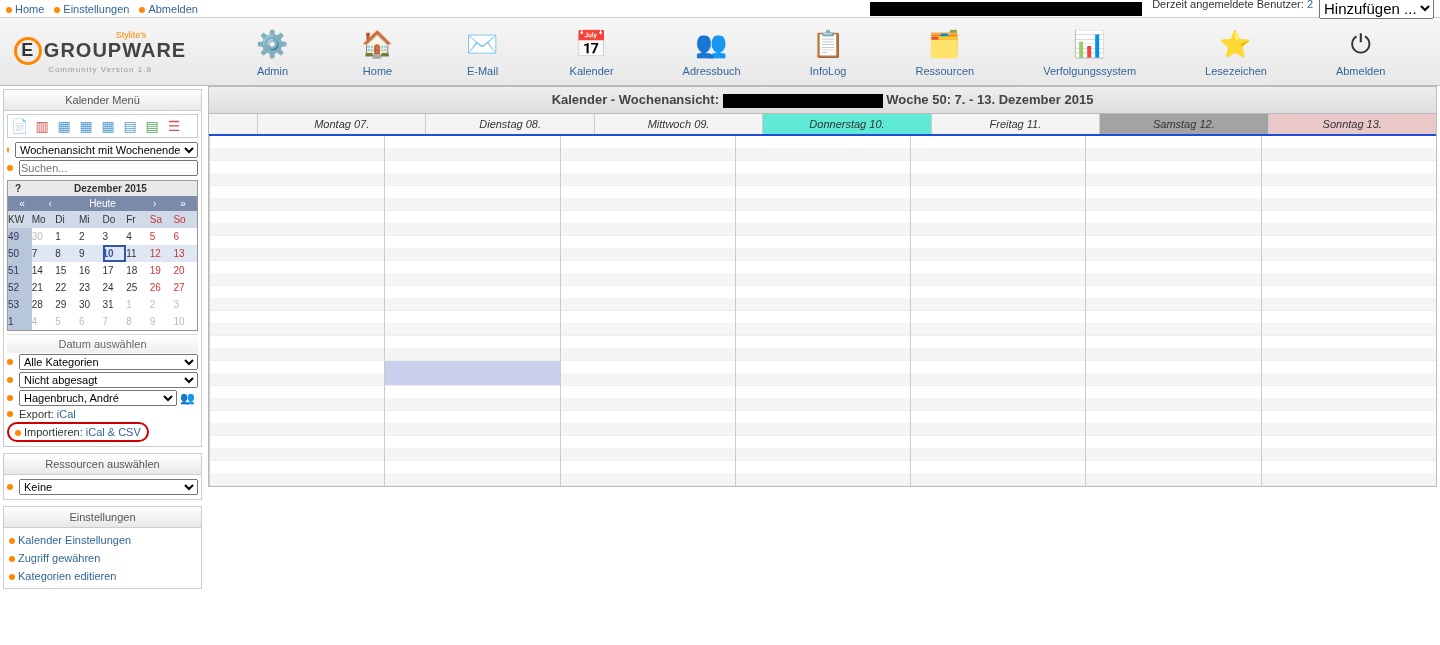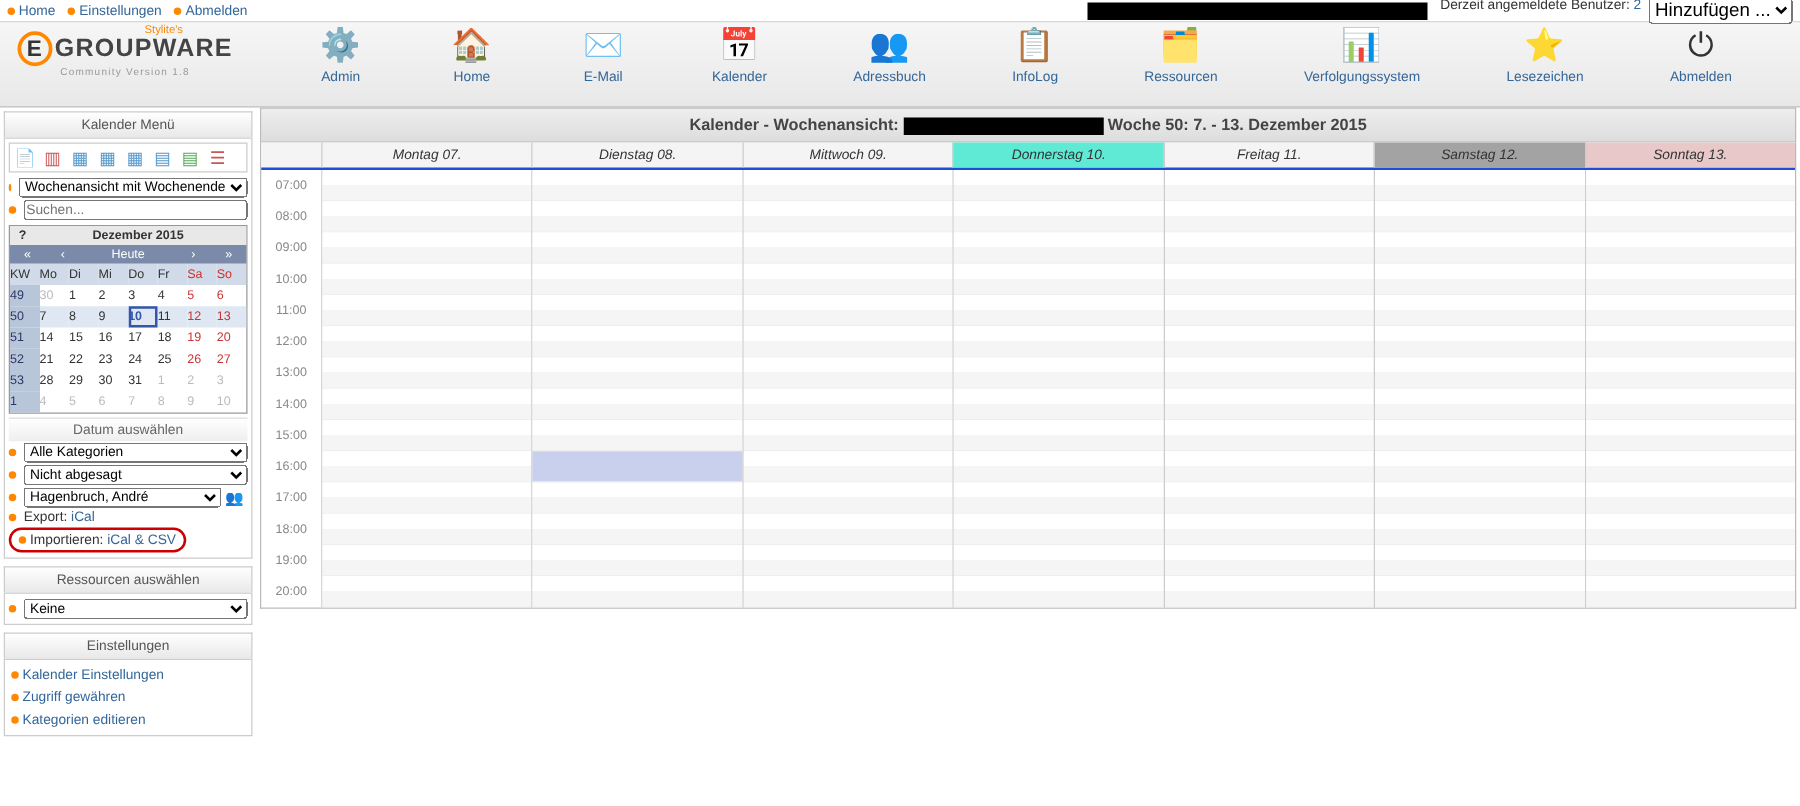--- a/index.html
+++ b/index.html
@@ -8,21 +8,21 @@
 
 
 .topbar { height: 18px; background: #fff; border-bottom: 1px solid #ccc; display: flex; align-items: center; padding: 0 6px; gap: 10px; }
 .topbar .spacer { flex: 1; }
 .topbar .blackbox { width: 272px; height: 14px; background: #000; }
 .topbar .right { display: flex; align-items: flex-start; gap: 6px; }
 .bullet { width: 6px; height: 6px; background: #ff8800; border-radius: 50%; display: inline-block; margin-right: 3px; }
 select { font-size: 15px; }
 
 
-.headerrow { display: flex; align-items: flex-start; background: linear-gradient(#f6f6f6,#e8e8e8); border-bottom: 1px solid #bbb; height: 68px; }
+.headerrow { display: flex; align-items: center; background: linear-gradient(#f6f6f6,#e8e8e8); border-bottom: 1px solid #bbb; height: 68px; }
 .logo { width: 200px; display: flex; flex-direction: column; align-items: center; justify-content: center; }
 .logo-main { font-size: 20px; font-weight: bold; letter-spacing: 1px; color: #444; }
 .logo-e { display:inline-flex; width:28px; height:28px; border:3px solid #ff8800; border-radius:50%; align-items:center; justify-content:center; color:#333; font-weight:bold; font-size:18px; margin-right:2px;}
 .logo-sty { font-size: 9px; color: #ff8800; margin-left: 62px; margin-bottom: -3px;}
 .logo-sub { font-size: 8px; color: #999; letter-spacing: 1px; }
 .apps { flex: 1; display: flex; justify-content: space-around; align-items: center; padding: 0 20px; }
 .app { display: flex; flex-direction: column; align-items: center; gap: 2px; cursor: pointer; }
 .app-icon { width: 36px; height: 36px; display:flex; align-items:center; justify-content:center; font-size: 26px; }
 .app-label { font-size: 11px; color: #336699; }
 
@@ -308,36 +308,20 @@
         <div class="cal-time-col"></div>
       <div class="cal-day-col ">Montag 07.</div>
           <div class="cal-day-col ">Dienstag 08.</div>
           <div class="cal-day-col ">Mittwoch 09.</div>
           <div class="cal-day-col thu">Donnerstag 10.</div>
           <div class="cal-day-col ">Freitag 11.</div>
           <div class="cal-day-col sat">Samstag 12.</div>
           <div class="cal-day-col sun">Sonntag 13.</div>
         </div>
       <div class="cal-body">
-        <div class="time-slots" id="time-slots">
-            <div class="time-slot">07:00</div>
-            <div class="time-slot">08:00</div>
-            <div class="time-slot">09:00</div>
-            <div class="time-slot">10:00</div>
-            <div class="time-slot">11:00</div>
-            <div class="time-slot">12:00</div>
-            <div class="time-slot">13:00</div>
-            <div class="time-slot">14:00</div>
-            <div class="time-slot">15:00</div>
-            <div class="time-slot">16:00</div>
-            <div class="time-slot">17:00</div>
-            <div class="time-slot">18:00</div>
-            <div class="time-slot">19:00</div>
-            <div class="time-slot">20:00</div>
-          </div>
         <div class="day-cols" id="day-cols">
             <div class="day-col">
               <div class="hour-row"></div>
               <div class="hour-row"></div>
               <div class="hour-row"></div>
               <div class="hour-row"></div>
               <div class="hour-row"></div>
               <div class="hour-row"></div>
               <div class="hour-row"></div>
               <div class="hour-row"></div>

